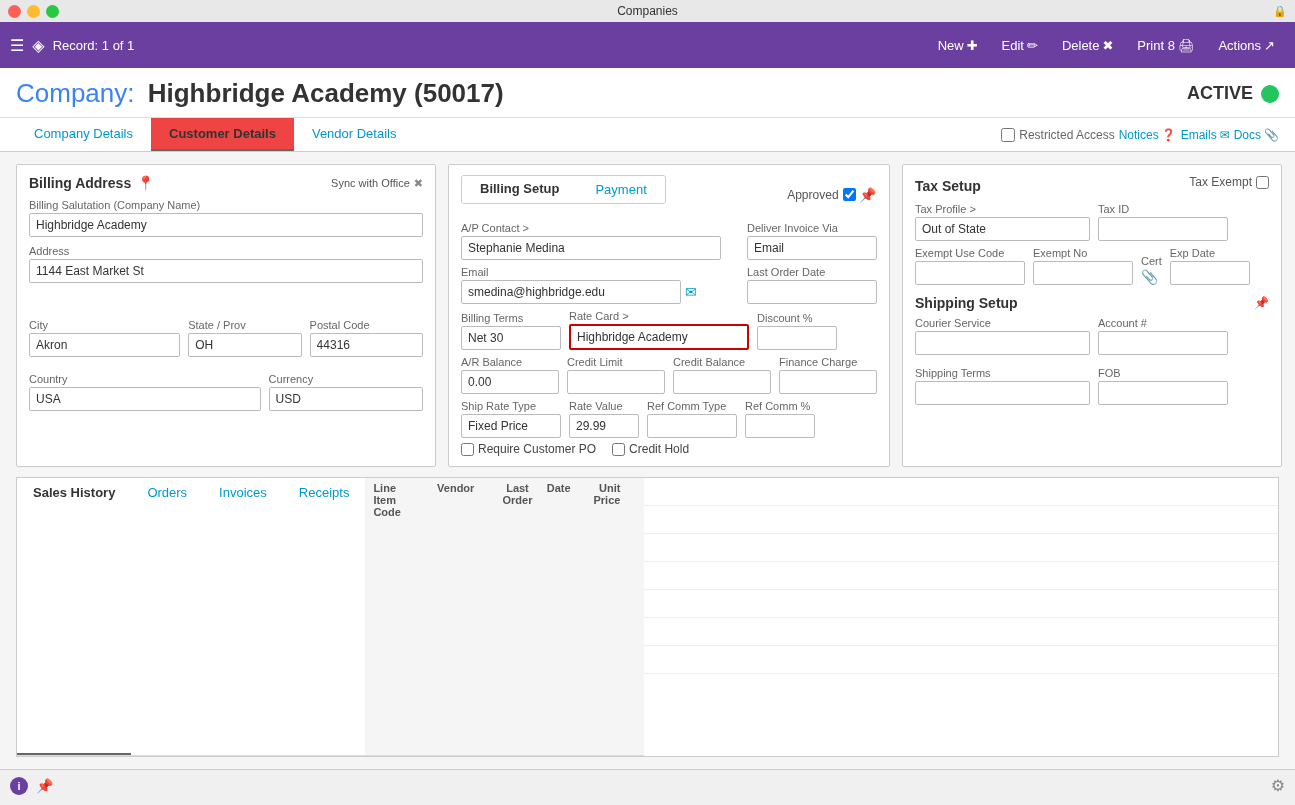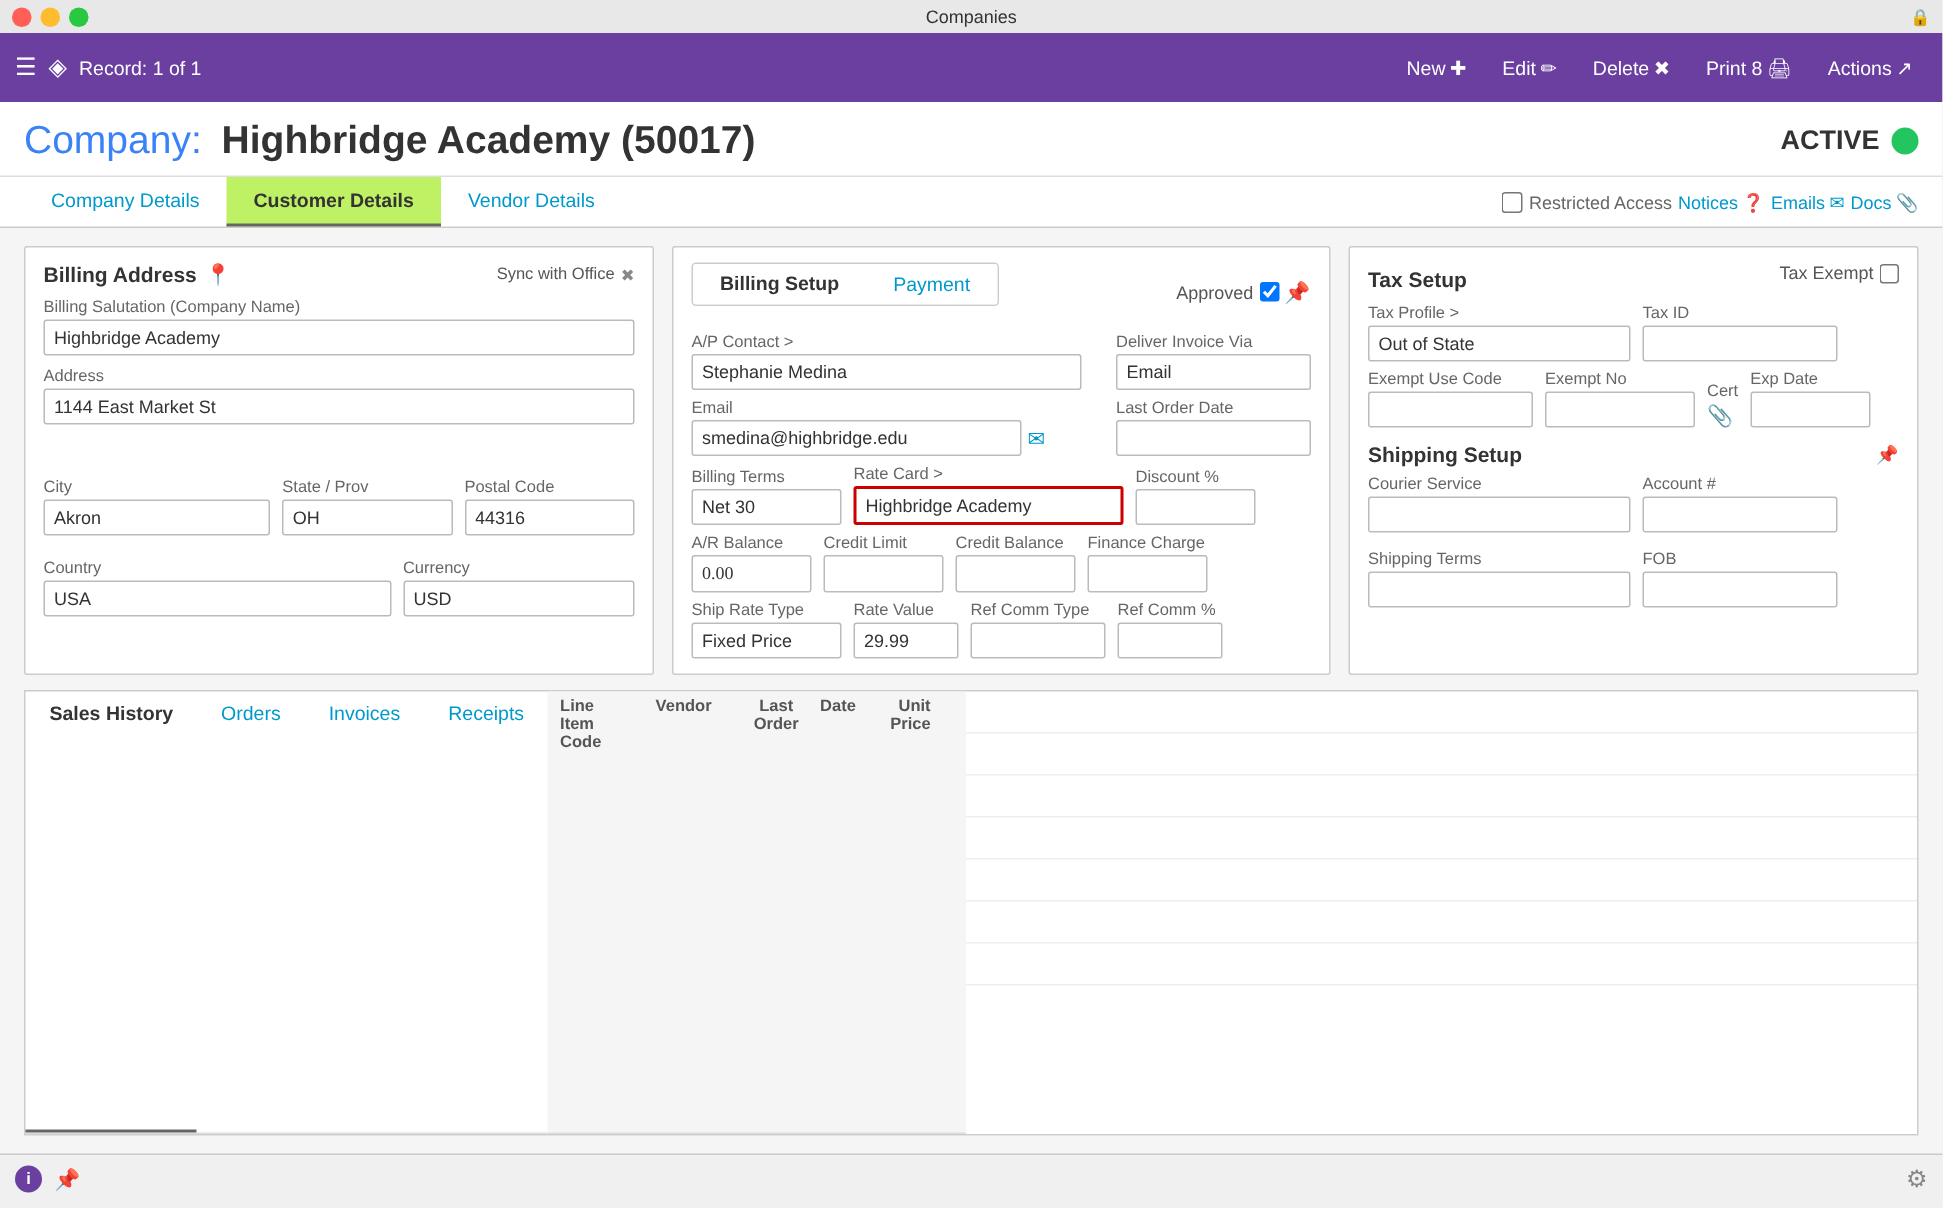--- a/index.html
+++ b/index.html
@@ -26,21 +26,21 @@
     .company-header { background: white; padding: 10px 16px 8px; display: flex; align-items: center; justify-content: space-between; border-bottom: 1px solid #ddd; }
     .company-title { font-size: 26px; color: #333; }
     .company-title span.label { color: #3b82f6; font-weight: 400; }
     .company-title span.name { font-weight: 600; color: #333; margin-left: 6px; }
     .active-badge { display: flex; align-items: center; gap: 8px; font-size: 18px; font-weight: 700; color: #333; }
     .active-dot { width: 18px; height: 18px; border-radius: 50%; background: #22c55e; display: inline-block; }
 
     
     .tabs-row { background: white; display: flex; align-items: center; border-bottom: 1px solid #ccc; padding: 0 16px; gap: 0; }
     .tab { padding: 8px 18px; cursor: pointer; font-size: 13px; border-bottom: 2px solid transparent; color: #0099cc; font-weight: 500; }
-    .tab.active { background: #bef264; border-bottom: 2px solid #666; color: #333; font-weight: 600; }
+    .tab.active { background: #ef4444; border-bottom: 2px solid #666; color: #333; font-weight: 600; }
     .tab.inactive { color: #0099cc; }
     .tab-extras { margin-left: auto; display: flex; align-items: center; gap: 4px; }
     .tab-extra { display: flex; align-items: center; gap: 3px; font-size: 12px; color: #555; cursor: pointer; }
     .restricted { display: flex; align-items: center; gap: 4px; font-size: 12px; color: #666; }
     .restricted input { width: 14px; height: 14px; }
     .tab-extra-link { color: #0099cc; text-decoration: none; display: flex; align-items: center; gap: 3px; }
 
     
     .main-content { background: #f5f5f5; padding: 12px 16px; display: flex; flex-direction: column; gap: 10px; height: calc(805px - 22px - 46px - 50px - 38px - 32px); overflow: hidden; }
 
@@ -68,21 +68,21 @@
     .brow { display: flex; gap: 8px; align-items: flex-end; }
     .bfield { display: flex; flex-direction: column; }
     .bfield-label { font-size: 11px; color: #666; margin-bottom: 2px; }
     .bfield-input { border: 1px solid #bbb; border-radius: 2px; padding: 4px 6px; font-size: 12px; color: #333; background: white; }
     .bfield-input.wide { width: 260px; }
     .bfield-input.medium { width: 130px; }
     .email-row { display: flex; align-items: center; gap: 4px; }
     .email-icon { color: #0099cc; font-size: 14px; }
 
     .rate-card-box { border: 2px solid #cc0000; border-radius: 2px; padding: 4px 6px; font-size: 12px; color: #333; background: white; width: 180px; }
-    .bfield-input.balance { width: 80px; font-family: Liberation Serif, serif; }
+    .bfield-input.balance { width: 98px; }
 
     .checkbox-row { display: flex; gap: 16px; align-items: center; margin-top: 4px; }
     .checkbox-item { display: flex; align-items: center; gap: 4px; font-size: 12px; color: #444; }
     .checkbox-item input { width: 13px; height: 13px; }
 
     
     .tax-panel { width: 380px; flex-shrink: 0; }
     .tax-exempt-row { display: flex; align-items: center; gap: 4px; font-size: 12px; color: #555; justify-content: flex-end; margin-bottom: 8px; }
     .tax-exempt-row input { width: 13px; height: 13px; }
     .tax-row { display: flex; gap: 8px; }
@@ -345,20 +345,30 @@
         <div class="bfield">
           <div class="bfield-label">Ref Comm Type</div>
           <input class="bfield-input" style="width: 90px;" type="text" value="">
         </div>
         <div class="bfield">
           <div class="bfield-label">Ref Comm %</div>
           <input class="bfield-input" style="width: 70px;" type="text" value="">
         </div>
       </div>
 
+      <div class="checkbox-row">
+        <div class="checkbox-item">
+          <input type="checkbox" style="">
+          <span>Require Customer PO</span>
+        </div>
+        <div class="checkbox-item">
+          <input type="checkbox" style="">
+          <span>Credit Hold</span>
+        </div>
+      </div>
     </div>
 
     <div class="panel tax-panel">
       <div style="display:flex; justify-content:space-between; align-items:center; margin-bottom:6px;">
         <div class="panel-title">Tax Setup</div>
         <div class="tax-exempt-row">
           <span>Tax Exempt</span>
           <input type="checkbox" style="">
         </div>
       </div>

